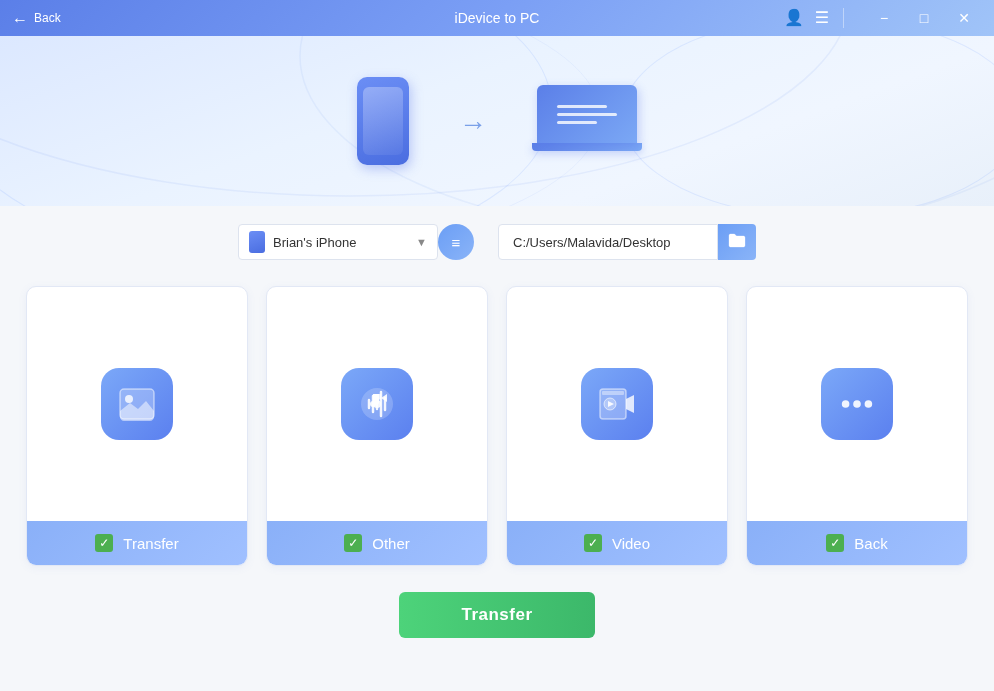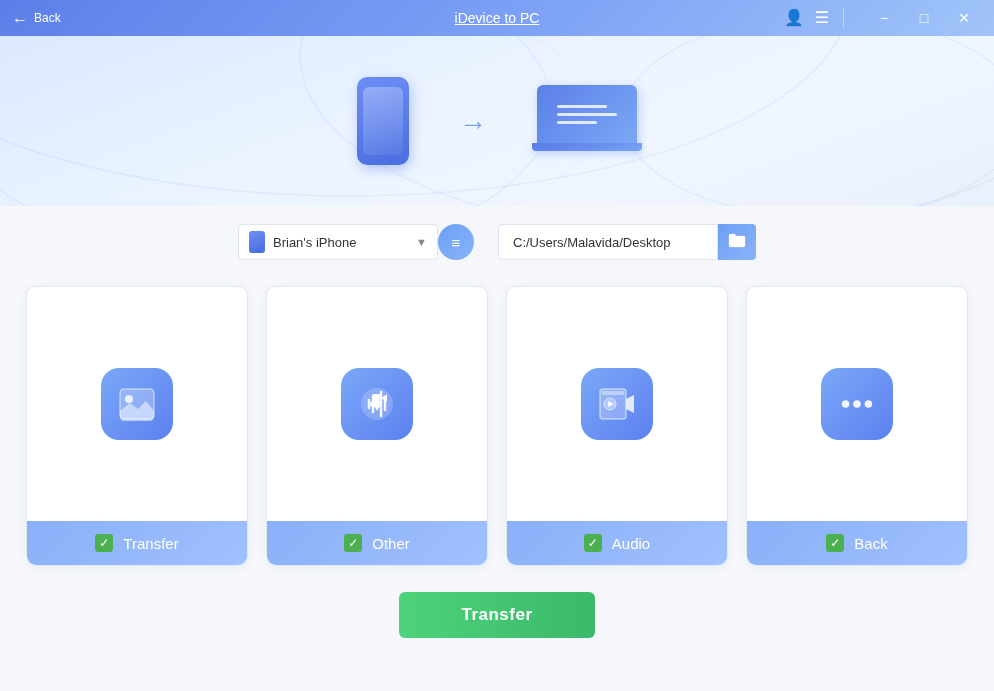--- a/index.html
+++ b/index.html
@@ -37,21 +37,20 @@
       color: white;
       font-size: 12px;
     }
     .title-bar-center {
       position: absolute;
       left: 50%;
       transform: translateX(-50%);
       color: white;
       font-size: 14px;
       font-weight: 500;
-      text-decoration: underline;
     }
     .title-bar-right {
       display: flex;
       align-items: center;
       gap: 10px;
     }
     .title-bar-right .icon-btn {
       color: white;
       font-size: 16px;
       cursor: pointer;
@@ -475,21 +474,21 @@
           <rect x="2" y="2" width="26" height="30" rx="3" fill="rgba(255,255,255,0.25)" stroke="rgba(255,255,255,0.5)" stroke-width="1.5"></rect>
           <path d="M28 12L36 8V26L28 22V12Z" fill="rgba(255,255,255,0.8)"></path>
           <circle cx="12" cy="17" r="6" fill="rgba(255,255,255,0.3)" stroke="rgba(255,255,255,0.6)" stroke-width="1"></circle>
           <path d="M10 14L10 20L16 17L10 14Z" fill="rgba(255,255,255,0.9)"></path>
           <rect x="4" y="4" width="22" height="4" rx="1" fill="rgba(255,255,255,0.4)"></rect>
         </svg>
       </div>
     </div>
     <div class="card-footer">
       <div class="card-checkbox">✓</div>
-      <span class="card-label">Audio</span>
+      <span class="card-label">Video</span>
     </div>
   </div>
 
   <div class="card">
     <div class="card-body">
       <div class="card-icon-wrap card-icon-other">
         <svg width="38" height="34" viewBox="0 0 50 34" fill="none">
           <circle cx="10" cy="17" r="5" fill="rgba(255,255,255,0.9)"></circle>
           <circle cx="25" cy="17" r="5" fill="rgba(255,255,255,0.9)"></circle>
           <circle cx="40" cy="17" r="5" fill="rgba(255,255,255,0.9)"></circle>

